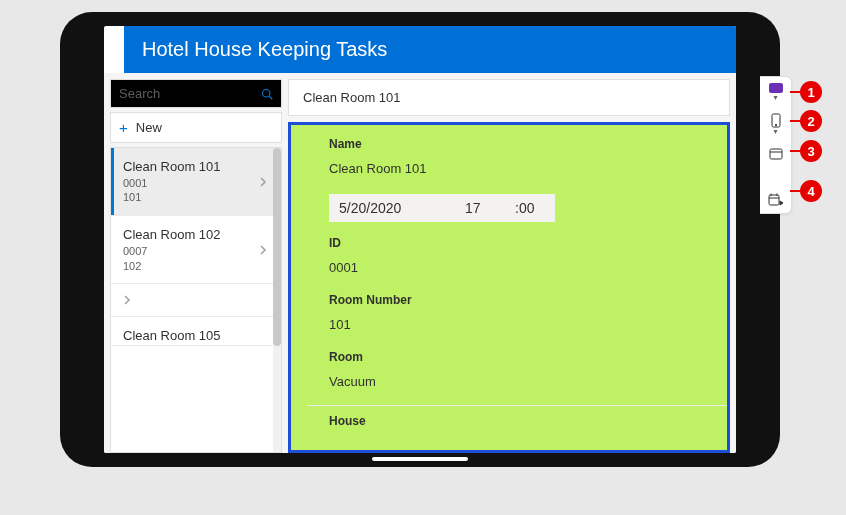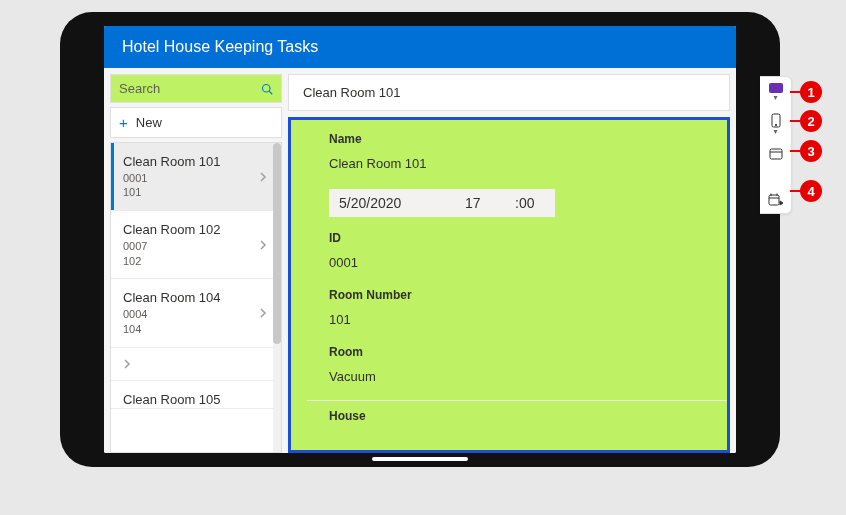--- a/index.html
+++ b/index.html
@@ -42,23 +42,24 @@
     width: 96px;
     height: 4px;
     background: #fff;
     border-radius: 2px;
   }
 
   
   .app-header {
     background: #0070d6;
     color: #fff;
-    font-size: 16px;
+    font-size: 20px;
     padding: 12px 18px;
     font-weight: 400;
+    margin-left: 20px;
   }
 
   
   .app-body {
     display: flex;
     flex: 1;
     background: #f5f5f5;
     overflow: hidden;
   }
   .left-pane {
@@ -74,21 +75,21 @@
     display: flex;
     flex-direction: column;
     gap: 6px;
     overflow: hidden;
   }
 
   
   .search-box {
     display: flex;
     align-items: center;
-    background: #bef264;
+    background: #000000;
     border: 1px solid #e1dfdd;
     padding: 6px 8px;
     justify-content: space-between;
     color: #605e5c;
   }
   .search-box .magnifier { color: #0078d4; font-size: 13px; }
 
   
   .new-btn {
     display: flex;
@@ -302,32 +303,20 @@
                   <svg width="8" height="12" viewBox="0 0 8 12" fill="none" stroke="#a19f9d" stroke-width="1.5">
                     <path d="M2 2 L6 6 L2 10"></path>
                   </svg>
                 </span>
               </div>
               <div class="list-item">
                 <div class="li-text">
                   <div class="li-title">Clean Room 102</div>
                   <div class="li-sub">0007</div>
                   <div class="li-sub">102</div>
-                </div>
-                <span class="chevron">
-                  <svg width="8" height="12" viewBox="0 0 8 12" fill="none" stroke="#a19f9d" stroke-width="1.5">
-                    <path d="M2 2 L6 6 L2 10"></path>
-                  </svg>
-                </span>
-              </div>
-              <div class="list-item">
-                <div class="li-text">
-                  <div class="li-title">Clean Room 104</div>
-                  <div class="li-sub">0004</div>
-                  <div class="li-sub">104</div>
                 </div>
                 <span class="chevron">
                   <svg width="8" height="12" viewBox="0 0 8 12" fill="none" stroke="#a19f9d" stroke-width="1.5">
                     <path d="M2 2 L6 6 L2 10"></path>
                   </svg>
                 </span>
               </div>
               <div class="list-item">
                 <span class="chevron">
                   <svg width="8" height="12" viewBox="0 0 8 12" fill="none" stroke="#a19f9d" stroke-width="1.5">

